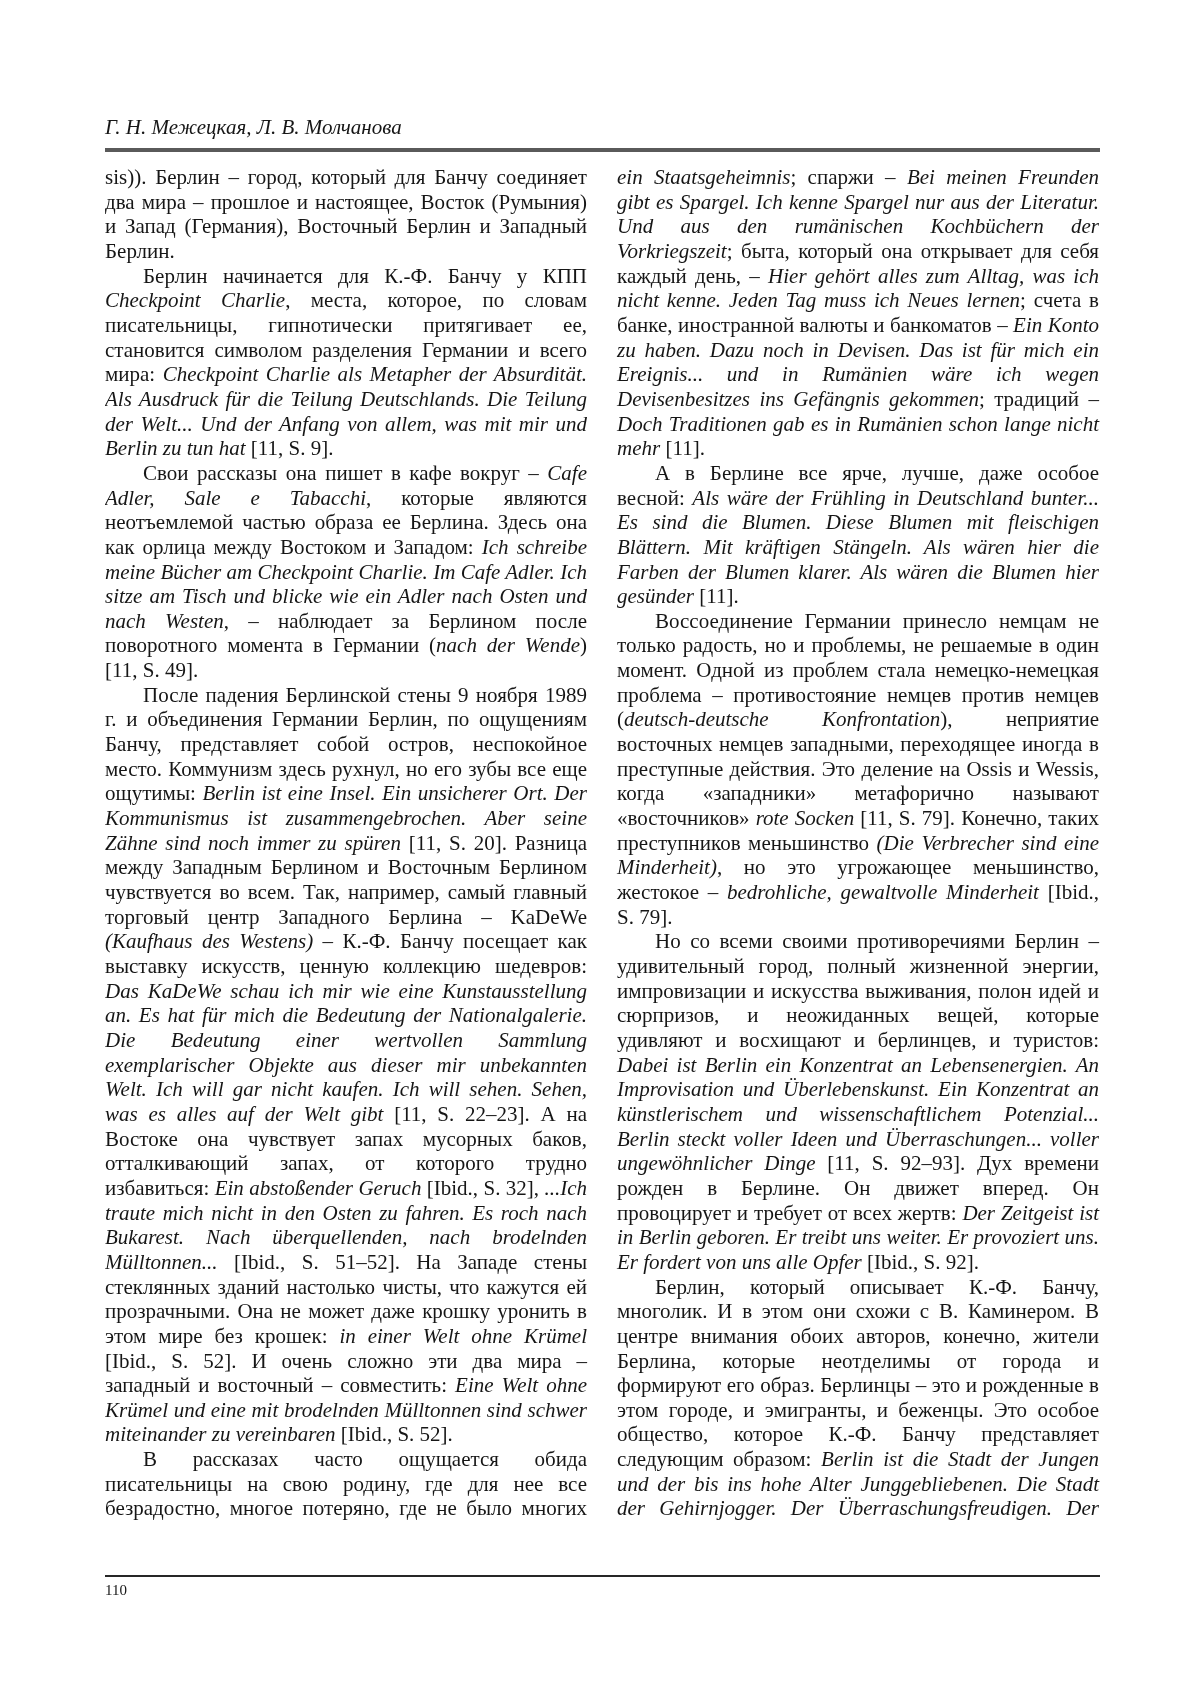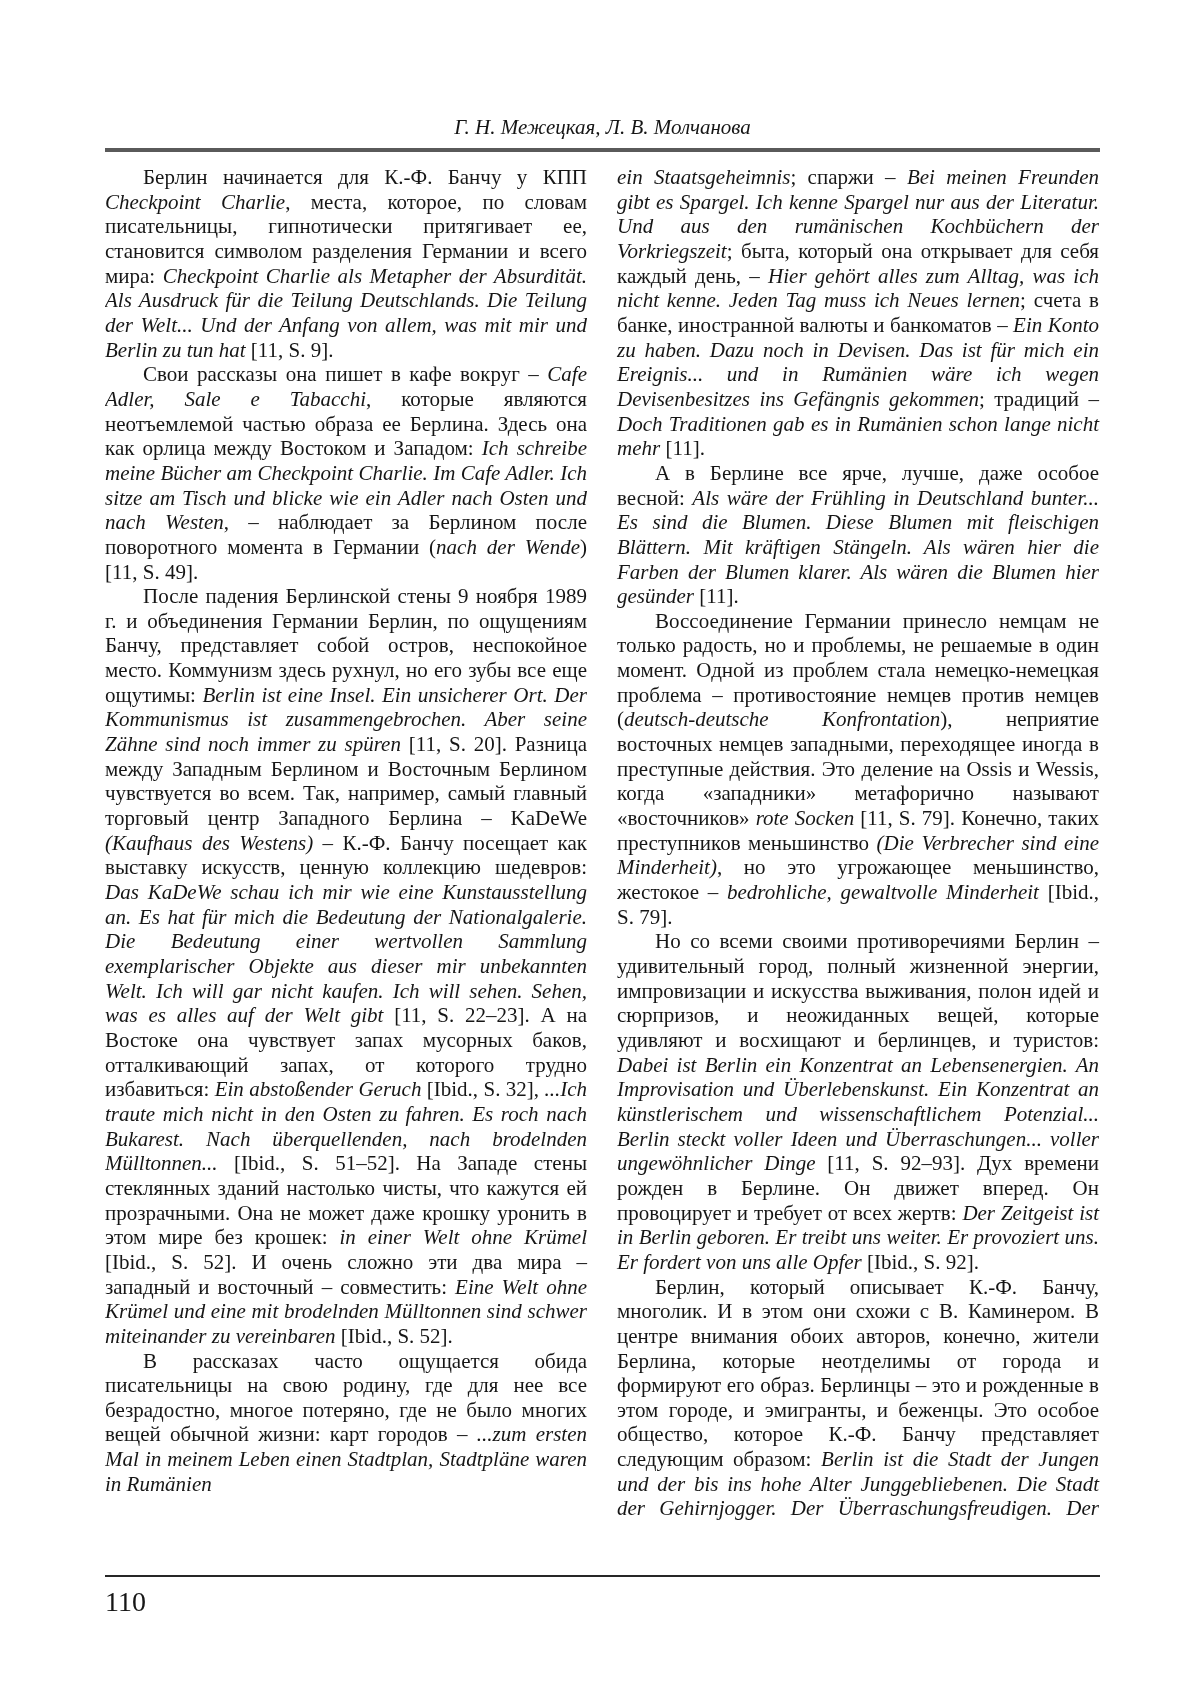--- a/index.html
+++ b/index.html
@@ -6,57 +6,58 @@
   html, body { width:1200px; height:1697px; background:#ffffff; }
   body {
     font-family:"Liberation Serif","DejaVu Serif",serif;
     color:#161616;
     -webkit-font-smoothing:antialiased;
   }
   .page { width:1200px; height:1697px; padding:114px 100px 0 105px; overflow:hidden; }
 
   .running-header {
     display:flex; justify-content:space-between; align-items:center;
-    font-style:italic; font-size:21px; line-height:26px; white-space:nowrap;flex-direction:column;
+    font-style:italic; font-size:21px; line-height:26px; white-space:nowrap;
   }
   .header-rule { height:4px; background:#5a5a5a; margin-top:8px; }
 
   .body-columns {
     display:flex; gap:30px; margin-top:13px;
     height:1358px; overflow:hidden;
   }
   .col {
     width:482px; flex:0 0 auto;
     font-size:21px; line-height:24.65px;
     text-align:justify;
   }
   .para { text-indent:0; }
   .para.indent { text-indent:38px; }
   .col i { font-style:italic; }
 
   .footer-rule { height:2px; background:#262626; margin-top:52px; }
   .running-footer {
-    display:flex; align-items:baseline; margin-top:12px;
-    font-size:28px; line-height:26px;
+    display:flex; align-items:baseline; margin-top:0;
+    font-size:15px; line-height:26px;
   }
   .running-footer .page-num { width:118px; }
   .running-footer .journal { flex:1; text-align:center; white-space:nowrap; }
 </style>
 </head>
 <body>
 
 <div class="page">
 
   <div class="running-header">
     <span>Г. Н. Межецкая, Л. В. Молчанова</span>
   </div>
   <div class="header-rule"></div>
 
   <div class="body-columns">
     <div class="col" lang="ru">
+        <p class="para"><span>sis)). Берлин – город, который для Банчу соединяет два мира – прошлое и настоящее, Восток (Румыния) и Запад (Германия), Восточный Берлин и Западный Берлин.</span></p>
         <p class="para indent"><span>Берлин начинается для К.-Ф. Банчу у КПП </span><i>Checkpoint Charlie</i><span>, места, которое, по словам писательницы, гипнотически притягивает ее, становится символом разделения Германии и всего мира: </span><i>Checkpoint Charlie als Metapher der Absurdität. Als Ausdruck für die Teilung Deutschlands. Die Teilung der Welt... Und der Anfang von allem, was mit mir und Berlin zu tun hat</i><span> [11, S. 9].</span></p>
         <p class="para indent"><span>Свои рассказы она пишет в кафе вокруг – </span><i>Cafe Adler, Sale e Tabacchi</i><span>, которые являются неотъемлемой частью образа ее Берлина. Здесь она как орлица между Востоком и Западом: </span><i>Ich schreibe meine Bücher am Checkpoint Charlie. Im Cafe Adler. Ich sitze am Tisch und blicke wie ein Adler nach Osten und nach Westen</i><span>, – наблюдает за Берлином после поворотного момента в Германии (</span><i>nach der Wende</i><span>) [11, S. 49].</span></p>
         <p class="para indent"><span>После падения Берлинской стены 9 ноября 1989 г. и объединения Германии Берлин, по ощущениям Банчу, представляет собой остров, неспокойное место. Коммунизм здесь рухнул, но его зубы все еще ощутимы: </span><i>Berlin ist eine Insel. Ein unsicherer Ort. Der Kommunismus ist zusammengebrochen. Aber seine Zähne sind noch immer zu spüren</i><span> [11, S. 20]. Разница между Западным Берлином и Восточным Берлином чувствуется во всем. Так, например, самый главный торговый центр Западного Берлина – KaDeWe </span><i>(Kaufhaus des Westens)</i><span> – К.-Ф. Банчу посещает как выставку искусств, ценную коллекцию шедевров: </span><i>Das KaDeWe schau ich mir wie eine Kunstausstellung an. Es hat für mich die Bedeutung der Nationalgalerie. Die Bedeutung einer wertvollen Sammlung exemplarischer Objekte aus dieser mir unbekannten Welt. Ich will gar nicht kaufen. Ich will sehen. Sehen, was es alles auf der Welt gibt</i><span> [11, S. 22–23]. А на Востоке она чувствует запах мусорных баков, отталкивающий запах, от которого трудно избавиться: </span><i>Ein abstoßender Geruch</i><span> [Ibid., S. 32], </span><i>...Ich traute mich nicht in den Osten zu fahren. Es roch nach Bukarest. Nach überquellenden, nach brodelnden Mülltonnen...</i><span> [Ibid., S. 51–52]. На Западе стены стеклянных зданий настолько чисты, что кажутся ей прозрачными. Она не может даже крошку уронить в этом мире без крошек: </span><i>in einer Welt ohne Krümel</i><span> [Ibid., S. 52]. И очень сложно эти два мира – западный и восточный – совместить: </span><i>Eine Welt ohne Krümel und eine mit brodelnden Mülltonnen sind schwer miteinander zu vereinbaren</i><span> [Ibid., S. 52].</span></p>
         <p class="para indent"><span>В рассказах часто ощущается обида писательницы на свою родину, где для нее все безрадостно, многое потеряно, где не было многих вещей обычной жизни: карт городов – </span><i>...zum ersten Mal in meinem Leben einen Stadtplan, Stadtpläne waren in Rumänien</i></p>
       </div>
     <div class="col" lang="ru">
         <p class="para"><i>ein Staatsgeheimnis</i><span>; спаржи – </span><i>Bei meinen Freunden gibt es Spargel. Ich kenne Spargel nur aus der Literatur. Und aus den rumänischen Kochbüchern der Vorkriegszeit</i><span>; быта, который она открывает для себя каждый день, – </span><i>Hier gehört alles zum Alltag, was ich nicht kenne. Jeden Tag muss ich Neues lernen</i><span>; счета в банке, иностранной валюты и банкоматов – </span><i>Ein Konto zu haben. Dazu noch in Devisen. Das ist für mich ein Ereignis... und in Rumänien wäre ich wegen Devisenbesitzes ins Gefängnis gekommen</i><span>; традиций – </span><i>Doch Traditionen gab es in Rumänien schon lange nicht mehr</i><span> [11].</span></p>
         <p class="para indent"><span>А в Берлине все ярче, лучше, даже особое весной: </span><i>Als wäre der Frühling in Deutschland bunter... Es sind die Blumen. Diese Blumen mit fleischigen Blättern. Mit kräftigen Stängeln. Als wären hier die Farben der Blumen klarer. Als wären die Blumen hier gesünder</i><span> [11].</span></p>
         <p class="para indent"><span>Воссоединение Германии принесло немцам не только радость, но и проблемы, не решаемые в один момент. Одной из проблем стала немецко-немецкая проблема – противостояние немцев против немцев (</span><i>deutsch-deutsche Konfrontation</i><span>), неприятие восточных немцев западными, переходящее иногда в преступные действия. Это деление на Ossis и Wessis, когда «западники» метафорично называют «восточников» </span><i>rote Socken</i><span> [11, S. 79]. Конечно, таких преступников меньшинство </span><i>(Die Verbrecher sind eine Minderheit)</i><span>, но это угрожающее меньшинство, жестокое – </span><i>bedrohliche, gewaltvolle Minderheit</i><span> [Ibid., S. 79].</span></p>
         <p class="para indent"><span>Но со всеми своими противоречиями Берлин – удивительный город, полный жизненной энергии, импровизации и искусства выживания, полон идей и сюрпризов, и неожиданных вещей, которые удивляют и восхищают и берлинцев, и туристов: </span><i>Dabei ist Berlin ein Konzentrat an Lebensenergien. An Improvisation und Überlebenskunst. Ein Konzentrat an künstlerischem und wissenschaftlichem Potenzial... Berlin steckt voller Ideen und Überraschungen... voller ungewöhnlicher Dinge</i><span> [11, S. 92–93]. Дух времени рожден в Берлине. Он движет вперед. Он провоцирует и требует от всех жертв: </span><i>Der Zeitgeist ist in Berlin geboren. Er treibt uns weiter. Er provoziert uns. Er fordert von uns alle Opfer</i><span> [Ibid., S. 92].</span></p>

